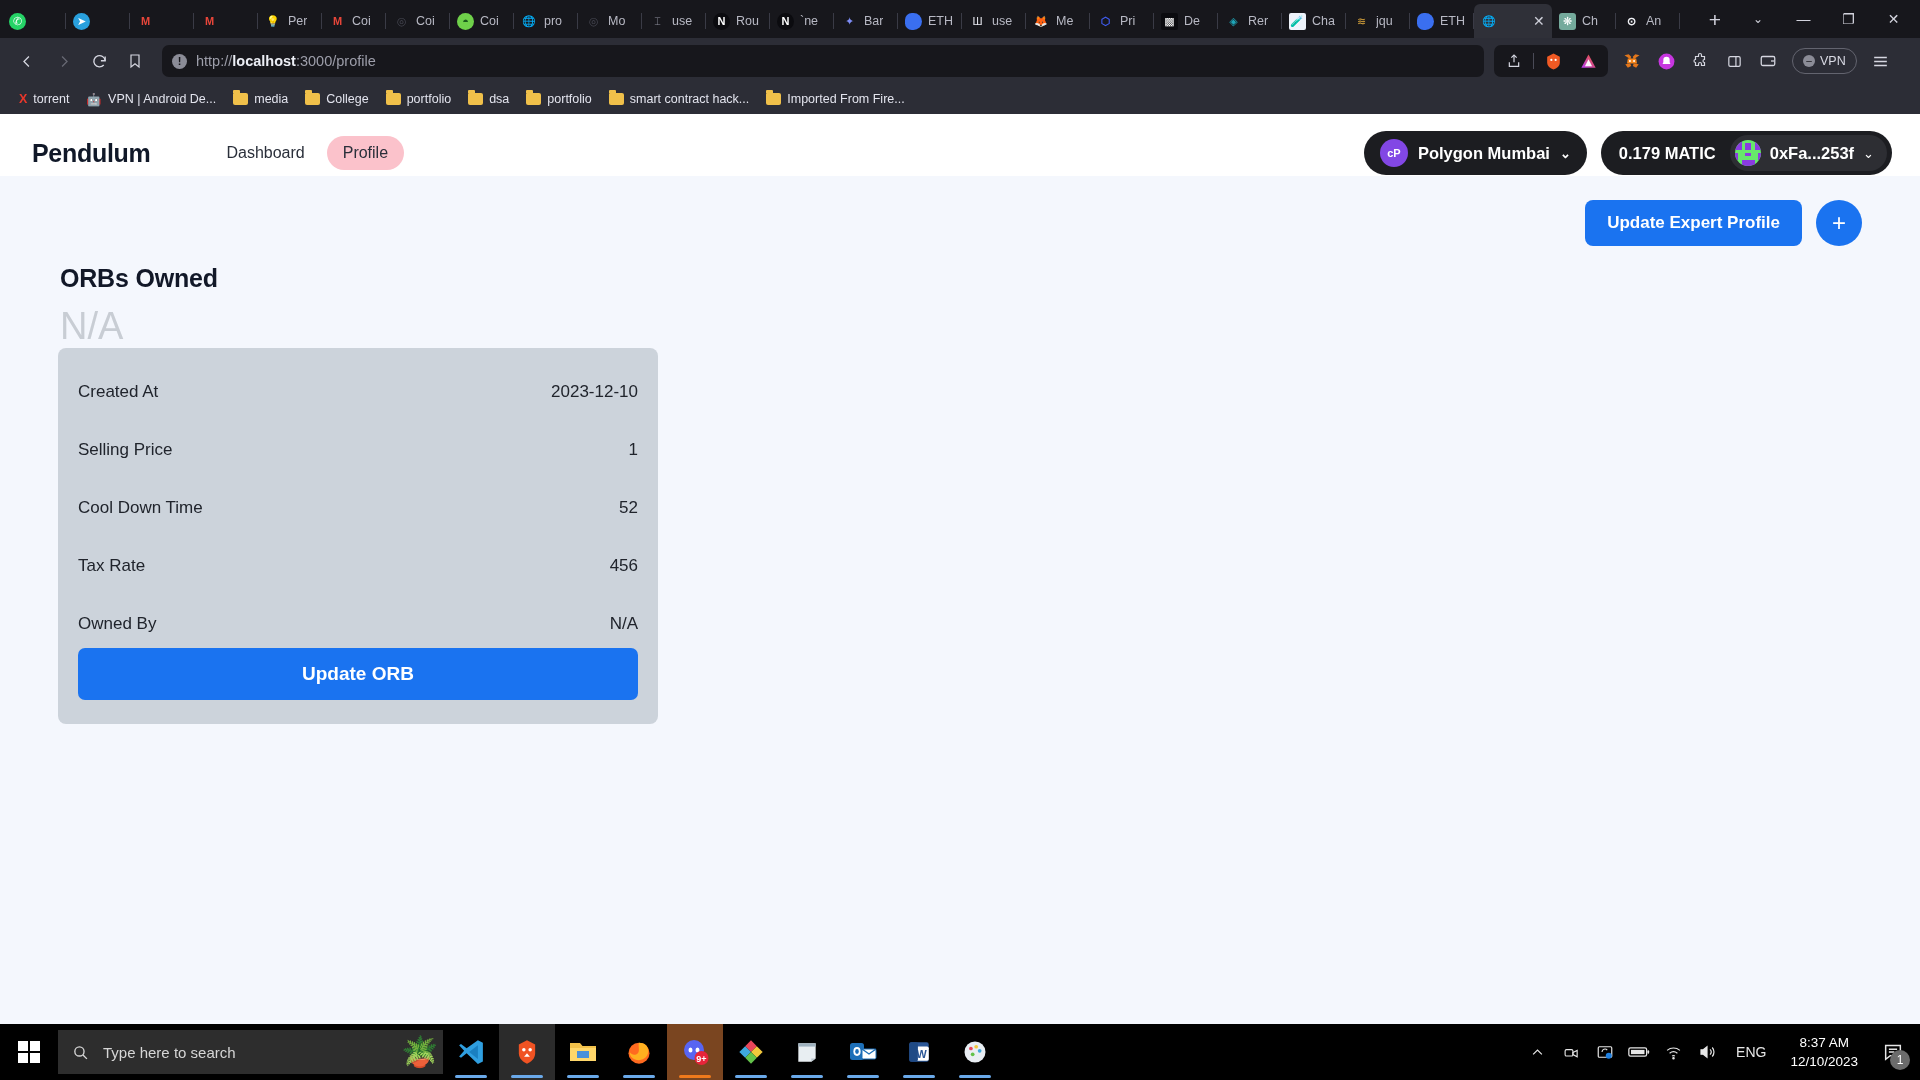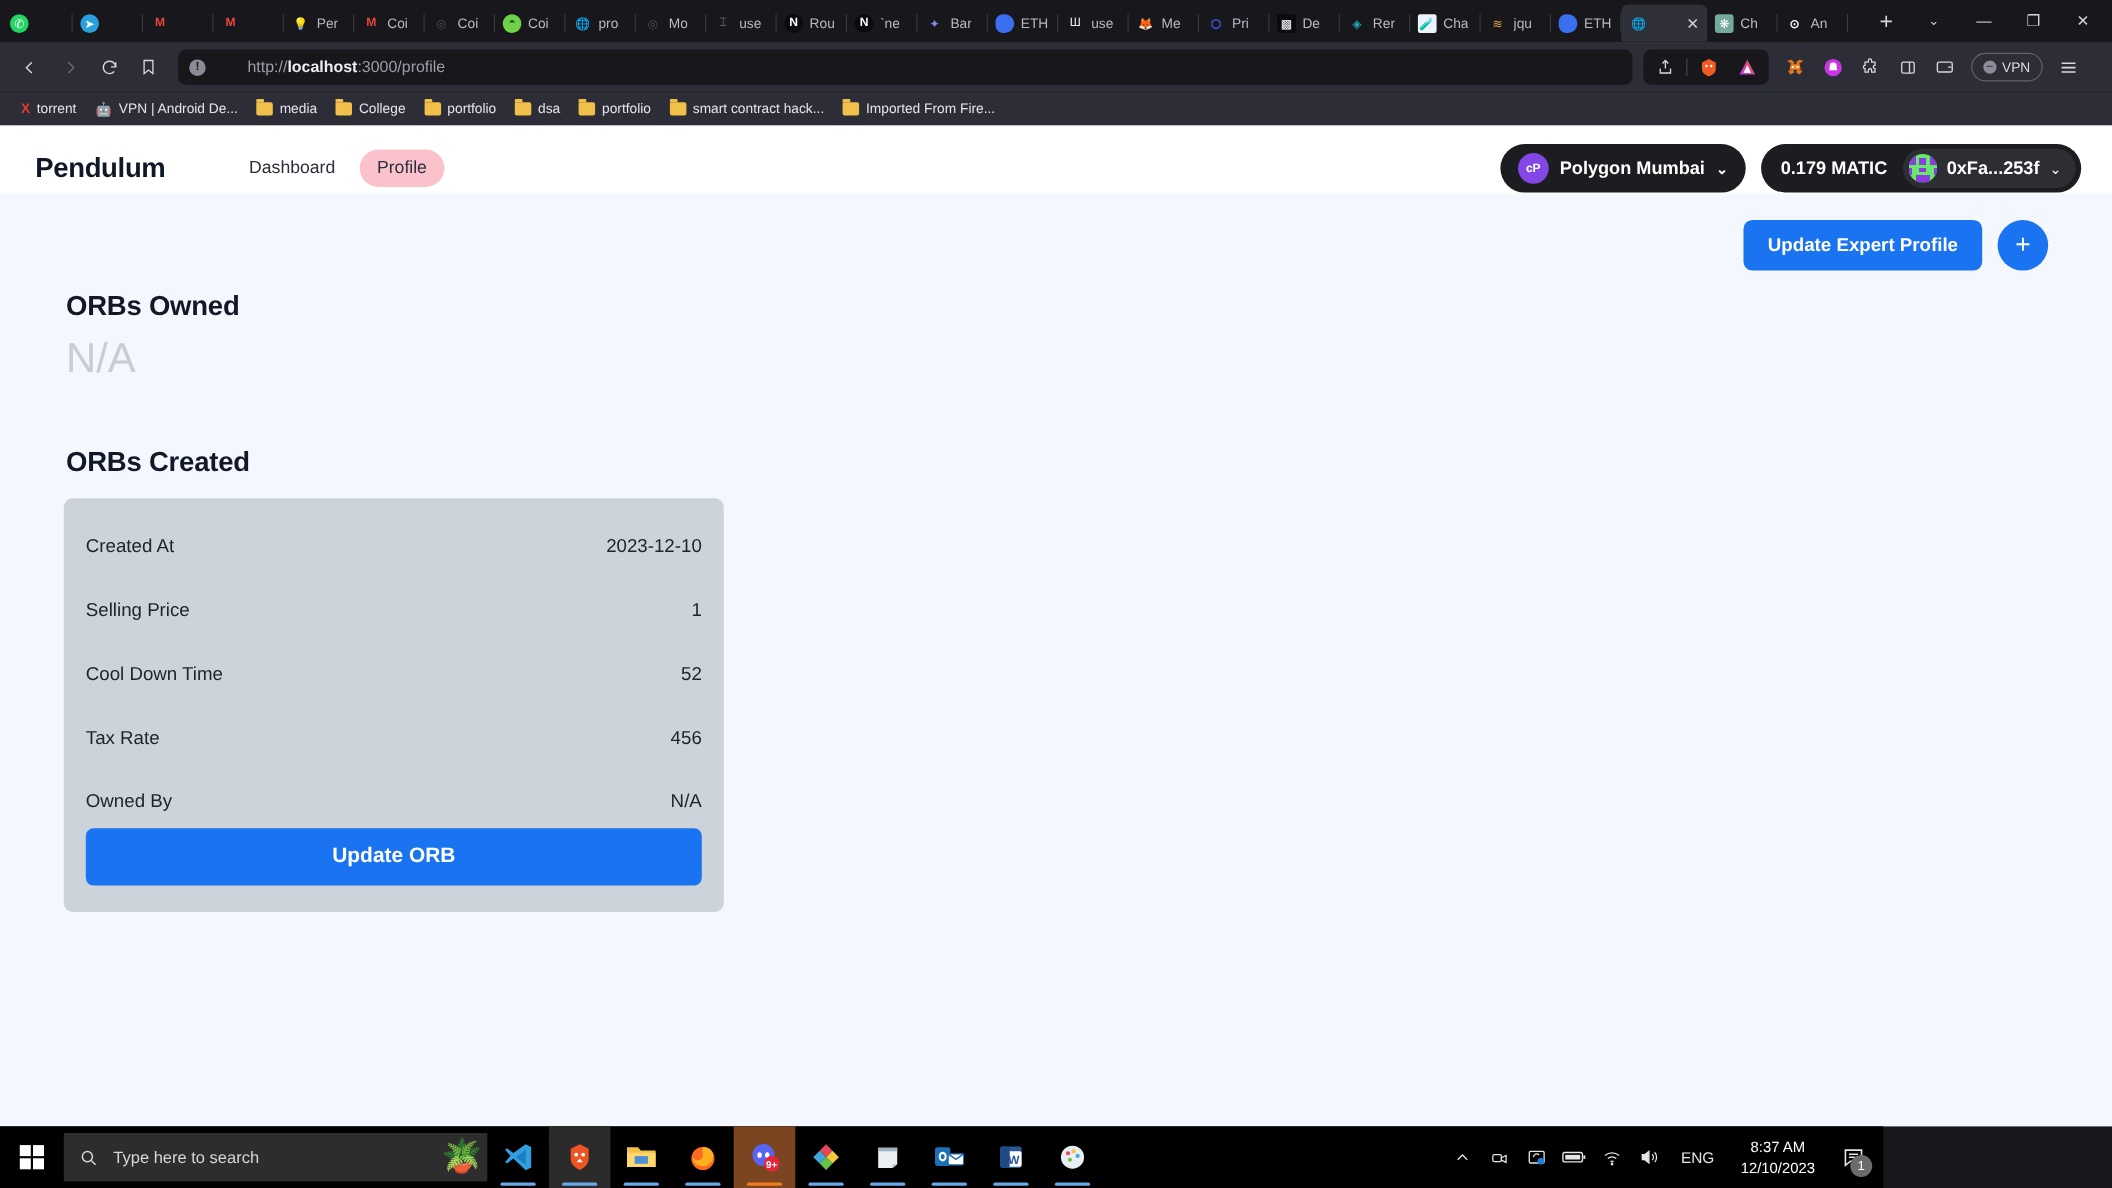--- a/index.html
+++ b/index.html
@@ -53,21 +53,21 @@
   .urlbar {
     flex: 1; height: 32px; background: #17171c; border-radius: 7px;
     display: flex; align-items: center; padding: 0 10px; margin: 0 8px;
     max-width: 1322px;
   }
   .urlinfo {
     width: 15px; height: 15px; border-radius: 50%; background: #8b8c97;
     color: #17171c; font-size: 11px; font-weight: bold; line-height: 15px; text-align: center;
     margin-right: 9px; flex: 0 0 15px;
   }
-  .urltext { font-size: 14.5px; color: #9d9eaa; white-space: nowrap; margin-left: 29px; }
+  .urltext { font-size: 14.5px; color: #9d9eaa; white-space: nowrap; }
   .urltext b { color: #eceef5; font-weight: 700; }
   .nav-right { display: flex; align-items: center; gap: 2px; }
   .nav-right .ic { width: 32px; height: 32px; display: flex; align-items: center; justify-content: center; color: #d6d7e1; font-size: 15px; border-radius: 6px; }
   .brave-group { display: flex; align-items: center; background: #17171c; border-radius: 7px; height: 32px; padding: 0 4px; gap: 3px; margin-right: 6px; }
   .vsep { width: 1px; height: 16px; background: #4a4b57; }
   .vpnpill { height: 26px; border: 1px solid #63646f; border-radius: 13px; color: #d8d9e3; font-size: 12.5px; display: flex; align-items: center; gap: 5px; padding: 0 10px; margin: 0 6px; }
   .vpndot { width: 12px; height: 12px; border-radius: 50%; background: #8b8c97; color:#17171c; font-size:10px; line-height:12px; text-align:center; }
 
   
   .bookmarks { height: 30px; background: #2c2d36; display: flex; align-items: center; padding: 0 12px; gap: 3px; }
@@ -121,21 +121,21 @@
   .orb-row { display: flex; justify-content: space-between; align-items: center; padding: 12px 0 26px 0; font-size: 17px; color: #20242c; }
   .orb-row:last-of-type { padding-bottom: 8px; }
   .orb-row .k { font-weight: 400; text-align: center; }
   .orb-row .v { font-weight: 400; }
   .btn-update-orb {
     width: 100%; background: #1a73f0; color: #fff; border: none; border-radius: 7px;
     font-size: 19px; font-weight: 700; padding: 15px 0; font-family: inherit; margin-top: 6px;
   }
 
   
-  .taskbar { position: absolute; left: 0; bottom: 0; width: 1712px; height: 56px; background: #000000; display: flex; align-items: center; }
+  .taskbar { position: absolute; left: 0; bottom: 0; width: 1920px; height: 56px; background: #000000; display: flex; align-items: center; }
   .start { width: 58px; height: 56px; display: flex; align-items: center; justify-content: center; }
   .winlogo { width: 22px; height: 22px; display: grid; grid-template-columns: 1fr 1fr; grid-template-rows: 1fr 1fr; gap: 2.5px; }
   .winlogo i { background: #ffffff; display: block; }
   .searchbox { width: 385px; height: 44px; background: #2d2d2d; display: flex; align-items: center; gap: 14px; padding: 0 14px; position: relative; }
   .searchbox .mag { color: #d8d8d8; font-size: 17px; }
   .searchbox .ph { color: #d6d6d6; font-size: 15px; }
   .searchbox .art { position: absolute; right: 4px; bottom: 0; font-size: 30px; line-height: 44px; }
   .tbicons { display: flex; align-items: center; }
   .tbicon { width: 56px; height: 56px; display: flex; align-items: center; justify-content: center; position: relative; font-size: 26px; }
   .tbicon.open::after { content:""; position:absolute; bottom:2px; left:12px; right:12px; height:3px; background:#6aa9e9; border-radius:2px; }
@@ -451,21 +451,20 @@
 
     <div class="content">
       <div class="actions-row">
         <button class="btn-primary">Update Expert Profile</button>
         <button class="btn-fab">+</button>
       </div>
 
       <div class="sec-title">ORBs Owned</div>
       <div class="na-big">N/A</div>
 
-      <div class="sec-title2">ORBs Created</div>
 
       <div class="orb-card">
         <div id="orb-rows">
             <div class="orb-row">
               <span class="k">Created At</span>
               <span class="v">2023-12-10</span>
             </div>
             <div class="orb-row">
               <span class="k">Selling Price</span>
               <span class="v">1</span>

